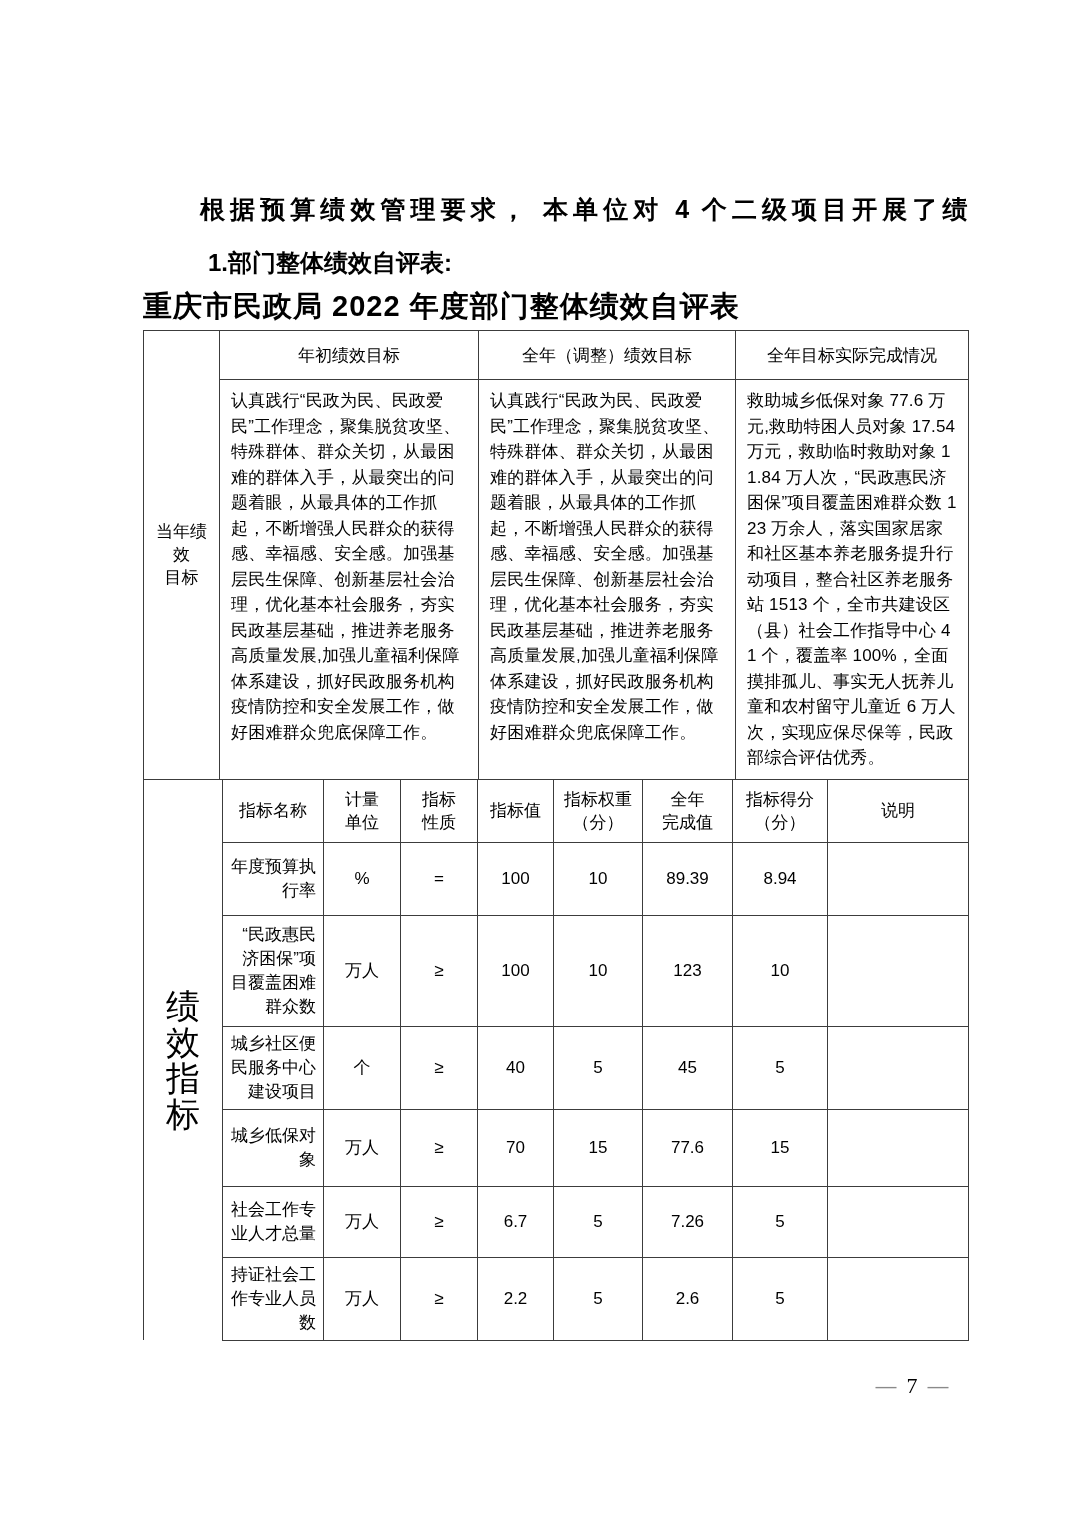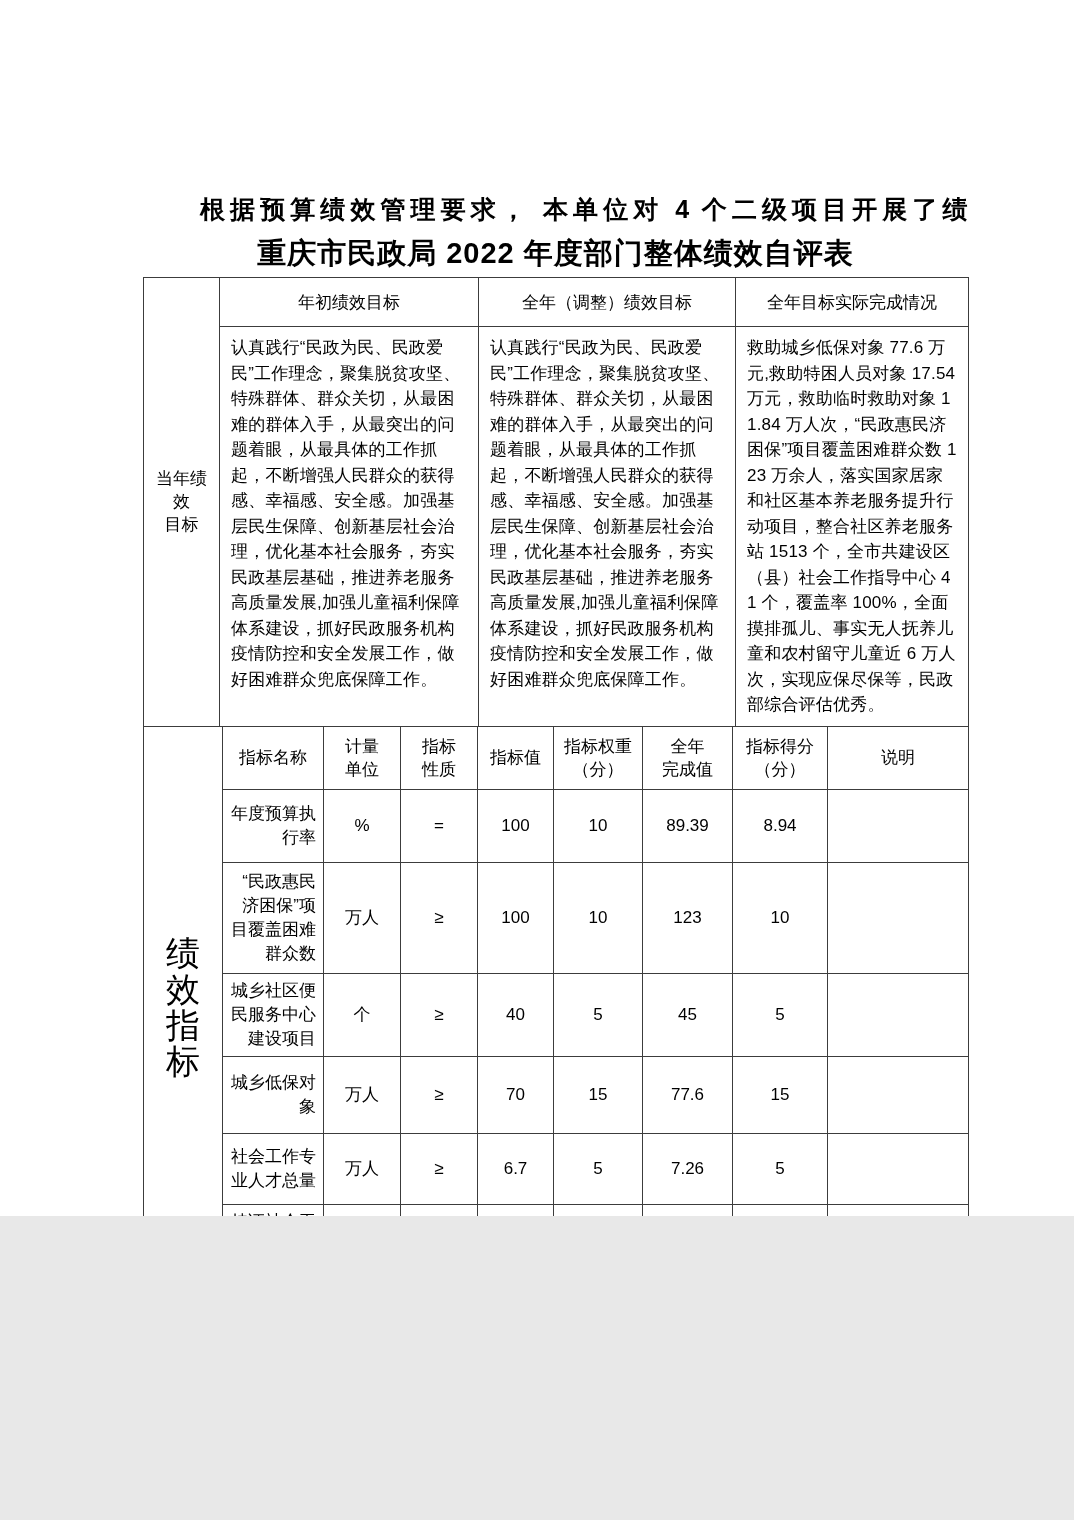--- a/index.html
+++ b/index.html
@@ -1,18 +1,18 @@
 <!DOCTYPE html>
 <html><head>
 <meta charset="utf-8">
 <style>
   html,body { margin:0; padding:0; background:#e8e8e8; }
   .page {
     position:relative;
-    width:1074px; height:1216px;
+    width:1074px; height:1520px;
     margin:0 auto;
     background:#ffffff;
     font-family:"Liberation Sans","DejaVu Sans",sans-serif;
     color:#000;
     overflow:hidden;
   }
   .content { position:absolute; left:143px; top:0; width:825px; }
 
   .intro-line1 {
     margin:192px 0 0 0;
@@ -28,21 +28,21 @@
   }
   .subheading {
     margin:21px 0 0 0;
     font-size:24px; font-weight:600;
     text-indent:65px;
     line-height:32px;
   }
   .table-title {
     margin:8px 0 6px 0;
     font-size:29px; font-weight:700;
-    text-align:center; letter-spacing:1px;
+    text-align:left; letter-spacing:1px;
     line-height:38px;
   }
 
   table {
     border-collapse:collapse;
     table-layout:fixed;
     width:825px;
   }
   table.t2, table.t3 { margin-top:-1px; }
   td, th {
@@ -102,20 +102,21 @@
     color:#000; margin:0 10px; font-size:22px;
   }
 </style>
 </head>
 <body>
 
 <div class="page">
   <div class="content">
 
     <p class="intro-line1">根据预算绩效管理要求， 本单位对 4 个二级项目开展了绩</p>
+    <p class="subheading">1.部门整体绩效自评表:</p>
     <h1 class="table-title">重庆市民政局 2022 年度部门整体绩效自评表</h1>
 
 
     <table class="t2">
       <colgroup>
         <col style="width:76px">
           <col style="width:259px">
           <col style="width:257px">
           <col style="width:233px">
       </colgroup>

